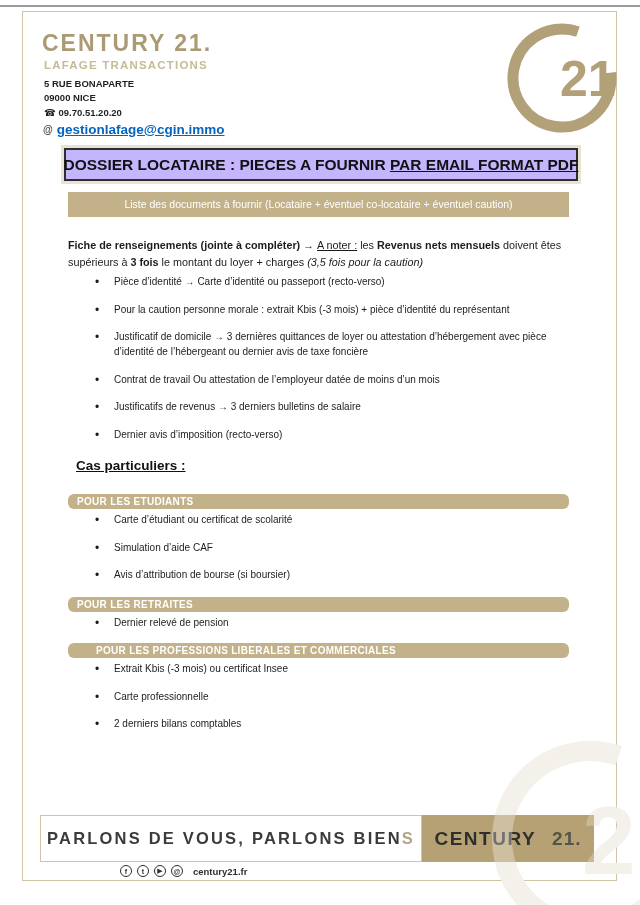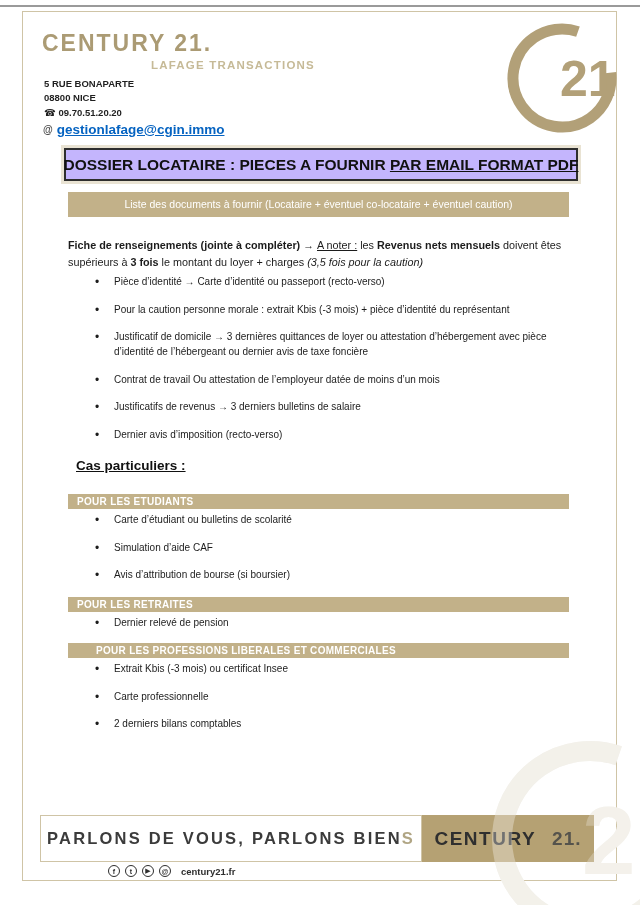--- a/index.html
+++ b/index.html
@@ -15,21 +15,21 @@
   html,body{background:#ffffff;}
   body{font-family:"Liberation Sans","DejaVu Sans",sans-serif;color:var(--ink);}
   .page{position:relative;width:640px;height:905px;background:#ffffff;overflow:hidden;margin:4px auto;}
   .abs{position:absolute;}
   .topline{top:1px;left:0;right:0;height:2px;background:#9a9a9a;}
   .frame{top:7px;left:22px;right:23px;bottom:28px;border:1px solid var(--frame_tan);pointer-events:none;}
 
   
   .header{left:42px;top:26px;width:380px;}
   .brand{font-size:23px;font-weight:bold;letter-spacing:2px;color:var(--brand_gold);}
-  .agency{font-size:11.5px;letter-spacing:1.2px;color:var(--brand_gold_light);margin:2px 0 6px 2px;font-weight:bold;text-align:center;}
+  .agency{font-size:11.5px;letter-spacing:1.2px;color:var(--brand_gold_light);margin:2px 0 6px 2px;font-weight:bold;}
   .addr{font-size:9.5px;font-weight:600;color:#1f1f1f;line-height:1.45;margin-left:2px;}
   .phone-row{font-size:9.5px;font-weight:bold;color:#1f1f1f;margin:2px 0 4px 2px;}
   .email-row{margin-left:1px;display:flex;align-items:center;gap:4px;}
   .at-glyph{font-size:10px;color:#4a4a4a;font-weight:bold;}
   .email-link{font-size:13.5px;font-weight:bold;color:var(--link_blue);text-decoration:underline;}
 
   
   .seal{right:8px;top:18px;width:136px;height:112px;}
 
   
@@ -50,57 +50,57 @@
   
   ul.doc{list-style:none;}
   ul.doc li{position:relative;padding-left:46px;font-size:10px;line-height:1.5;margin-bottom:12.5px;color:#1c1c1c;width:505px;}
   ul.doc li::before{content:"\2022";position:absolute;left:27px;top:-1px;font-size:12px;}
   .mainlist{left:68px;top:270px;}
   .mainlist li{margin-bottom:13px;}
 
   .cas{left:76px;top:454px;font-size:13.5px;font-weight:bold;text-decoration:underline;color:#111;}
 
   .secbanner{left:68px;width:501px;background:var(--banner_tan);color:#fff;font-weight:bold;
-    font-size:10px;letter-spacing:.3px;padding:2px 0 2px 9px;}
+    font-size:10px;letter-spacing:.3px;padding:2px 0 2px 9px;border-radius:6px;}
   .seclist{left:68px;}
   .sec0b{top:490px;} .sec0l{top:508px;}
   .sec1b{top:593px;} .sec1l{top:611px;}
   .sec2b{top:639px;padding-left:28px;} .sec2l{top:657px;}
 
   
   .wm{pointer-events:none;}
   .wm-under{left:470px;top:720px;z-index:0;}
   .wm-over{left:470px;top:720px;z-index:3;}
 
   
   .footer{left:40px;top:811px;width:554px;height:47px;display:flex;z-index:1;}
   .slogan{flex:1;border:1px solid var(--frame_tan);background:#fff;display:flex;align-items:center;justify-content:center;}
   .slogan-text{font-size:16.5px;font-weight:bold;letter-spacing:2.2px;color:#3b3b3b;white-space:pre;}
   .slogan-accent{color:#b0a584;}
   .goldblock{width:172px;background:#b5a173;display:flex;align-items:center;justify-content:center;gap:16px;}
   .goldblock .gb1{font-size:19px;font-weight:bold;letter-spacing:1.5px;color:#2f2f2f;}
   .goldblock .gb2{font-size:19px;font-weight:bold;letter-spacing:1px;color:#55534c;}
 
-  .social{left:108px;top:861px;display:flex;align-items:center;gap:5px;z-index:2;}
+  .social{left:120px;top:861px;display:flex;align-items:center;gap:5px;z-index:2;}
   .sicon{width:12px;height:12px;border:1px solid #2e2e2e;border-radius:50%;display:flex;align-items:center;
     justify-content:center;font-size:7px;font-weight:bold;color:#2e2e2e;background:#fff;}
   .site{font-size:9.5px;font-weight:bold;color:#2e2e2e;margin-left:5px;}
 </style>
 </head>
 <body>
 
 <div class="page">
   <div class="abs topline"></div>
   <div class="abs frame"></div>
 
   <div class="abs header">
     <div class="brand">CENTURY 21.</div>
     <div class="agency">LAFAGE TRANSACTIONS</div>
     <div class="addr">5 RUE BONAPARTE</div>
-    <div class="addr">08800 NICE</div>
+    <div class="addr">09000 NICE</div>
     <div class="phone-row"><span>☎</span> <span>09.70.51.20.20</span></div>
     <div class="email-row">
       <span class="at-glyph">@</span>
       <a href="#" class="email-link">gestionlafage@cgin.immo</a>
     </div>
   </div>
 
   <div class="abs seal">
     <svg width="136" height="112" viewBox="0 0 136 112">
       <circle cx="66" cy="56" r="49" fill="none" stroke="#b2a078" stroke-width="11" pathLength="100" stroke-dasharray="82 18" stroke-dashoffset="-8" transform="rotate(-35 66 56)"></circle>
@@ -125,21 +125,21 @@
     <li>Justificatif de domicile → 3 dernières quittances de loyer ou attestation d’hébergement avec pièce d’identité de l’hébergeant ou dernier avis de taxe foncière</li>
     <li>Contrat de travail Ou attestation de l’employeur datée de moins d’un mois</li>
     <li>Justificatifs de revenus → 3 derniers bulletins de salaire</li>
     <li>Dernier avis d’imposition (recto-verso)</li>
   </ul>
 
   <div class="abs cas">Cas particuliers :</div>
 
   <div class="abs secbanner sec0b">POUR LES ETUDIANTS</div>
   <ul class="abs doc seclist sec0l">
-    <li>Carte d’étudiant ou bulletins de scolarité</li>
+    <li>Carte d’étudiant ou certificat de scolarité</li>
     <li>Simulation d’aide CAF</li>
     <li>Avis d’attribution de bourse (si boursier)</li>
   </ul>
 
   <div class="abs secbanner sec1b">POUR LES RETRAITES</div>
   <ul class="abs doc seclist sec1l">
     <li>Dernier relevé de pension</li>
   </ul>
 
   <div class="abs secbanner sec2b">POUR LES PROFESSIONS LIBERALES ET COMMERCIALES</div>

